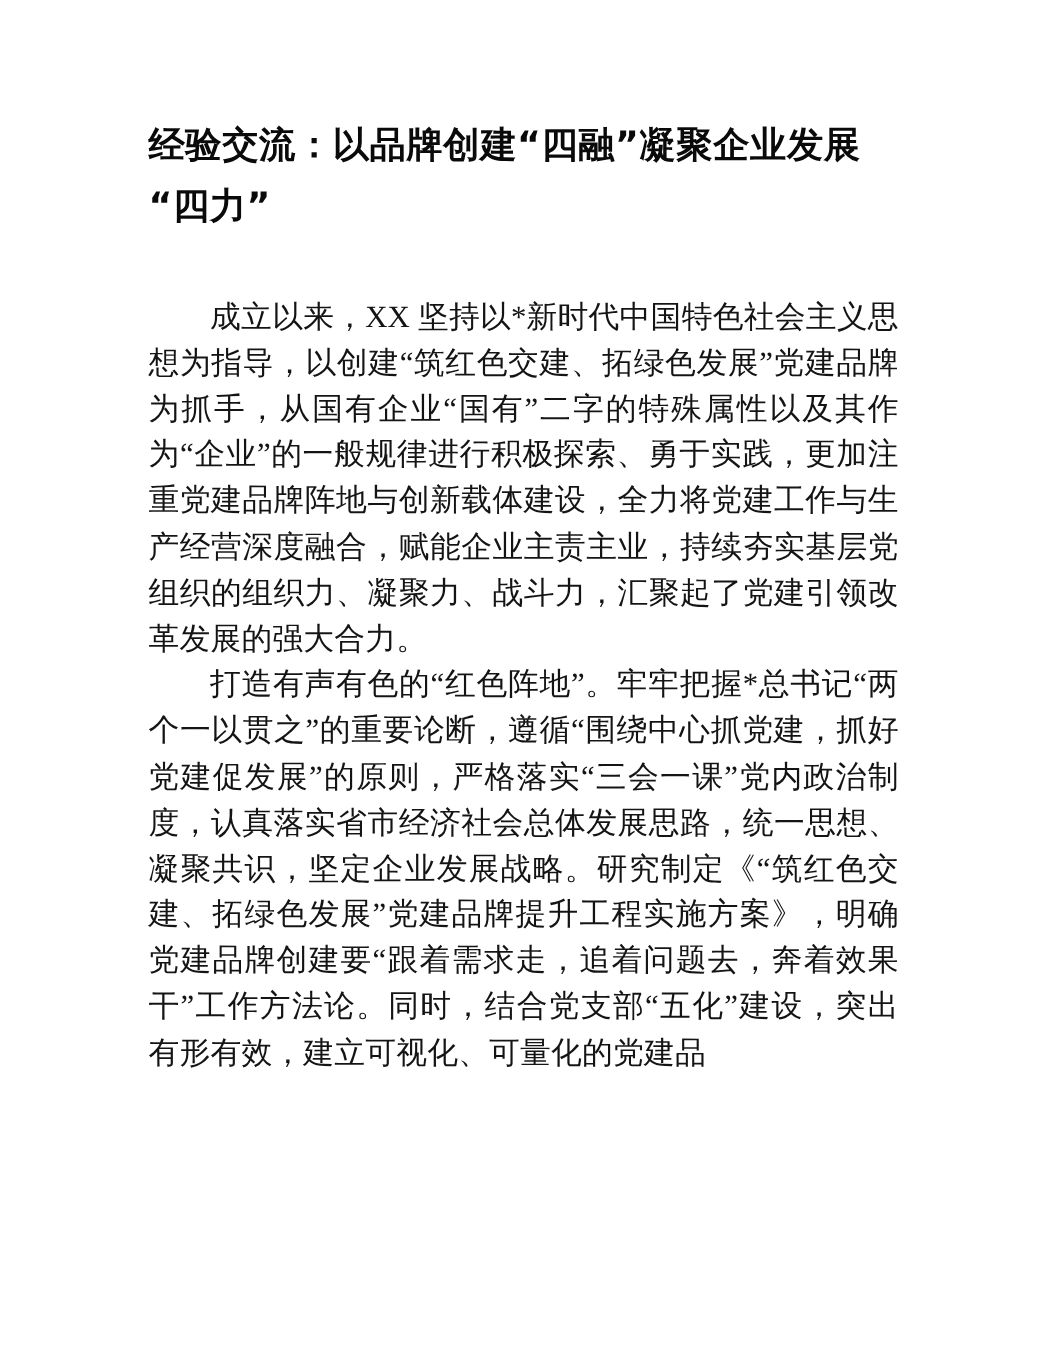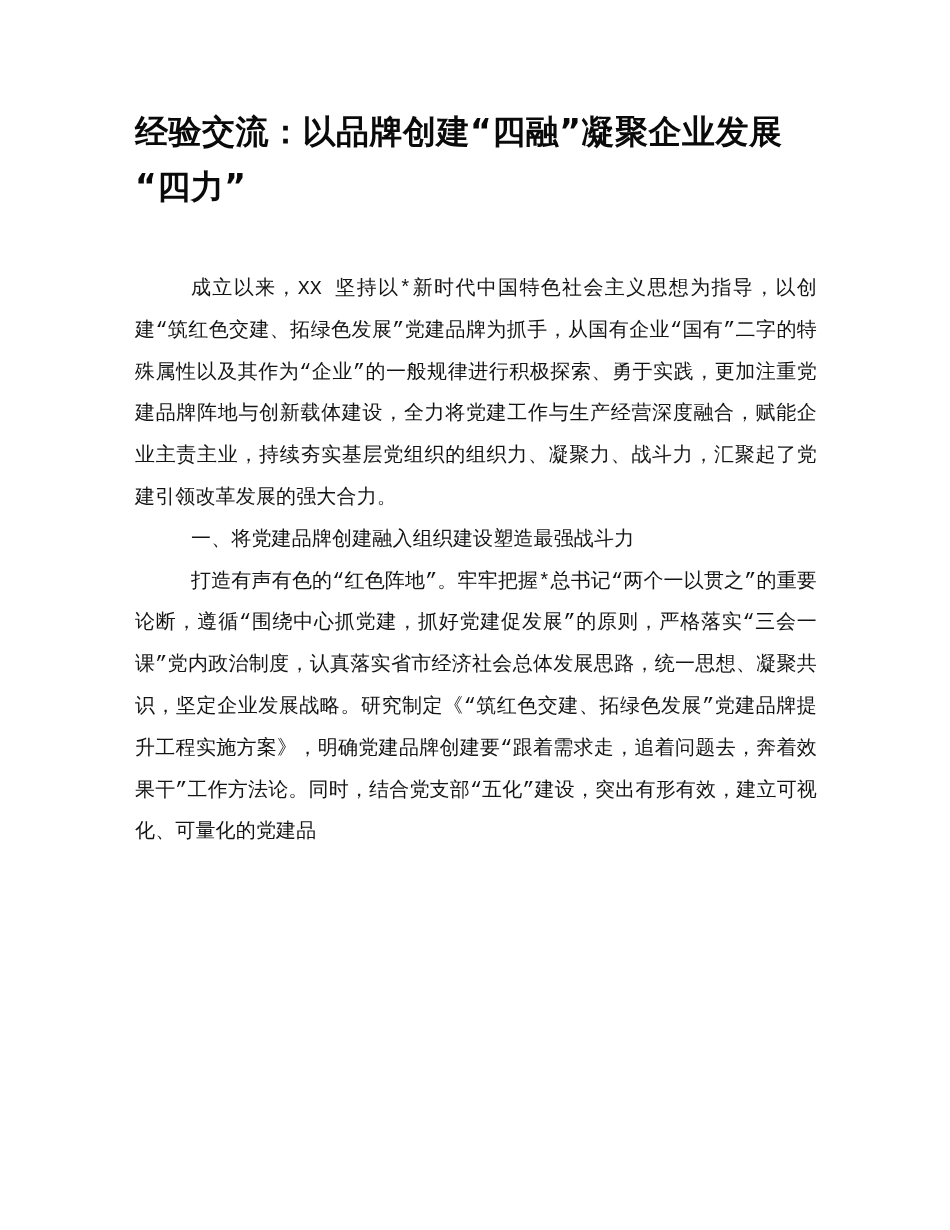--- a/index.html
+++ b/index.html
@@ -38,22 +38,22 @@
   }
   .body-block {
     position: absolute;
     top: 268px;
     left: 135px;
     width: 682px;
   }
   .para {
     margin: 0 0 0 0;
     padding: 0;
-    font-family: Liberation Mono, monospace;
-    font-size: 20px;
+    font-family: Liberation Serif, serif;
+    font-size: 28px;
     line-height: 41.8px;
     text-align: justify;
     text-justify: inter-character;
     text-indent: 56px;
     color: #141414;
     letter-spacing: 0.15px;
     word-break: break-all;
   }
   .para + .para {
     margin-top: 0;
@@ -64,17 +64,16 @@
 
 <div class="page">
 
   <h1 class="doc-title">
     <span>经验交流：以品牌创建“四融”凝聚企业发展</span><br>
     <span>“四力”</span>
   </h1>
 
   <div class="body-block">
     <p class="para">成立以来，XX 坚持以*新时代中国特色社会主义思想为指导，以创建“筑红色交建、拓绿色发展”党建品牌为抓手，从国有企业“国有”二字的特殊属性以及其作为“企业”的一般规律进行积极探索、勇于实践，更加注重党建品牌阵地与创新载体建设，全力将党建工作与生产经营深度融合，赋能企业主责主业，持续夯实基层党组织的组织力、凝聚力、战斗力，汇聚起了党建引领改革发展的强大合力。</p>
-    <p class="para">一、将党建品牌创建融入组织建设塑造最强战斗力</p>
     <p class="para">打造有声有色的“红色阵地”。牢牢把握*总书记“两个一以贯之”的重要论断，遵循“围绕中心抓党建，抓好党建促发展”的原则，严格落实“三会一课”党内政治制度，认真落实省市经济社会总体发展思路，统一思想、凝聚共识，坚定企业发展战略。研究制定《“筑红色交建、拓绿色发展”党建品牌提升工程实施方案》，明确党建品牌创建要“跟着需求走，追着问题去，奔着效果干”工作方法论。同时，结合党支部“五化”建设，突出有形有效，建立可视化、可量化的党建品</p>
   </div>
 
 </div>
 
 </body></html>

